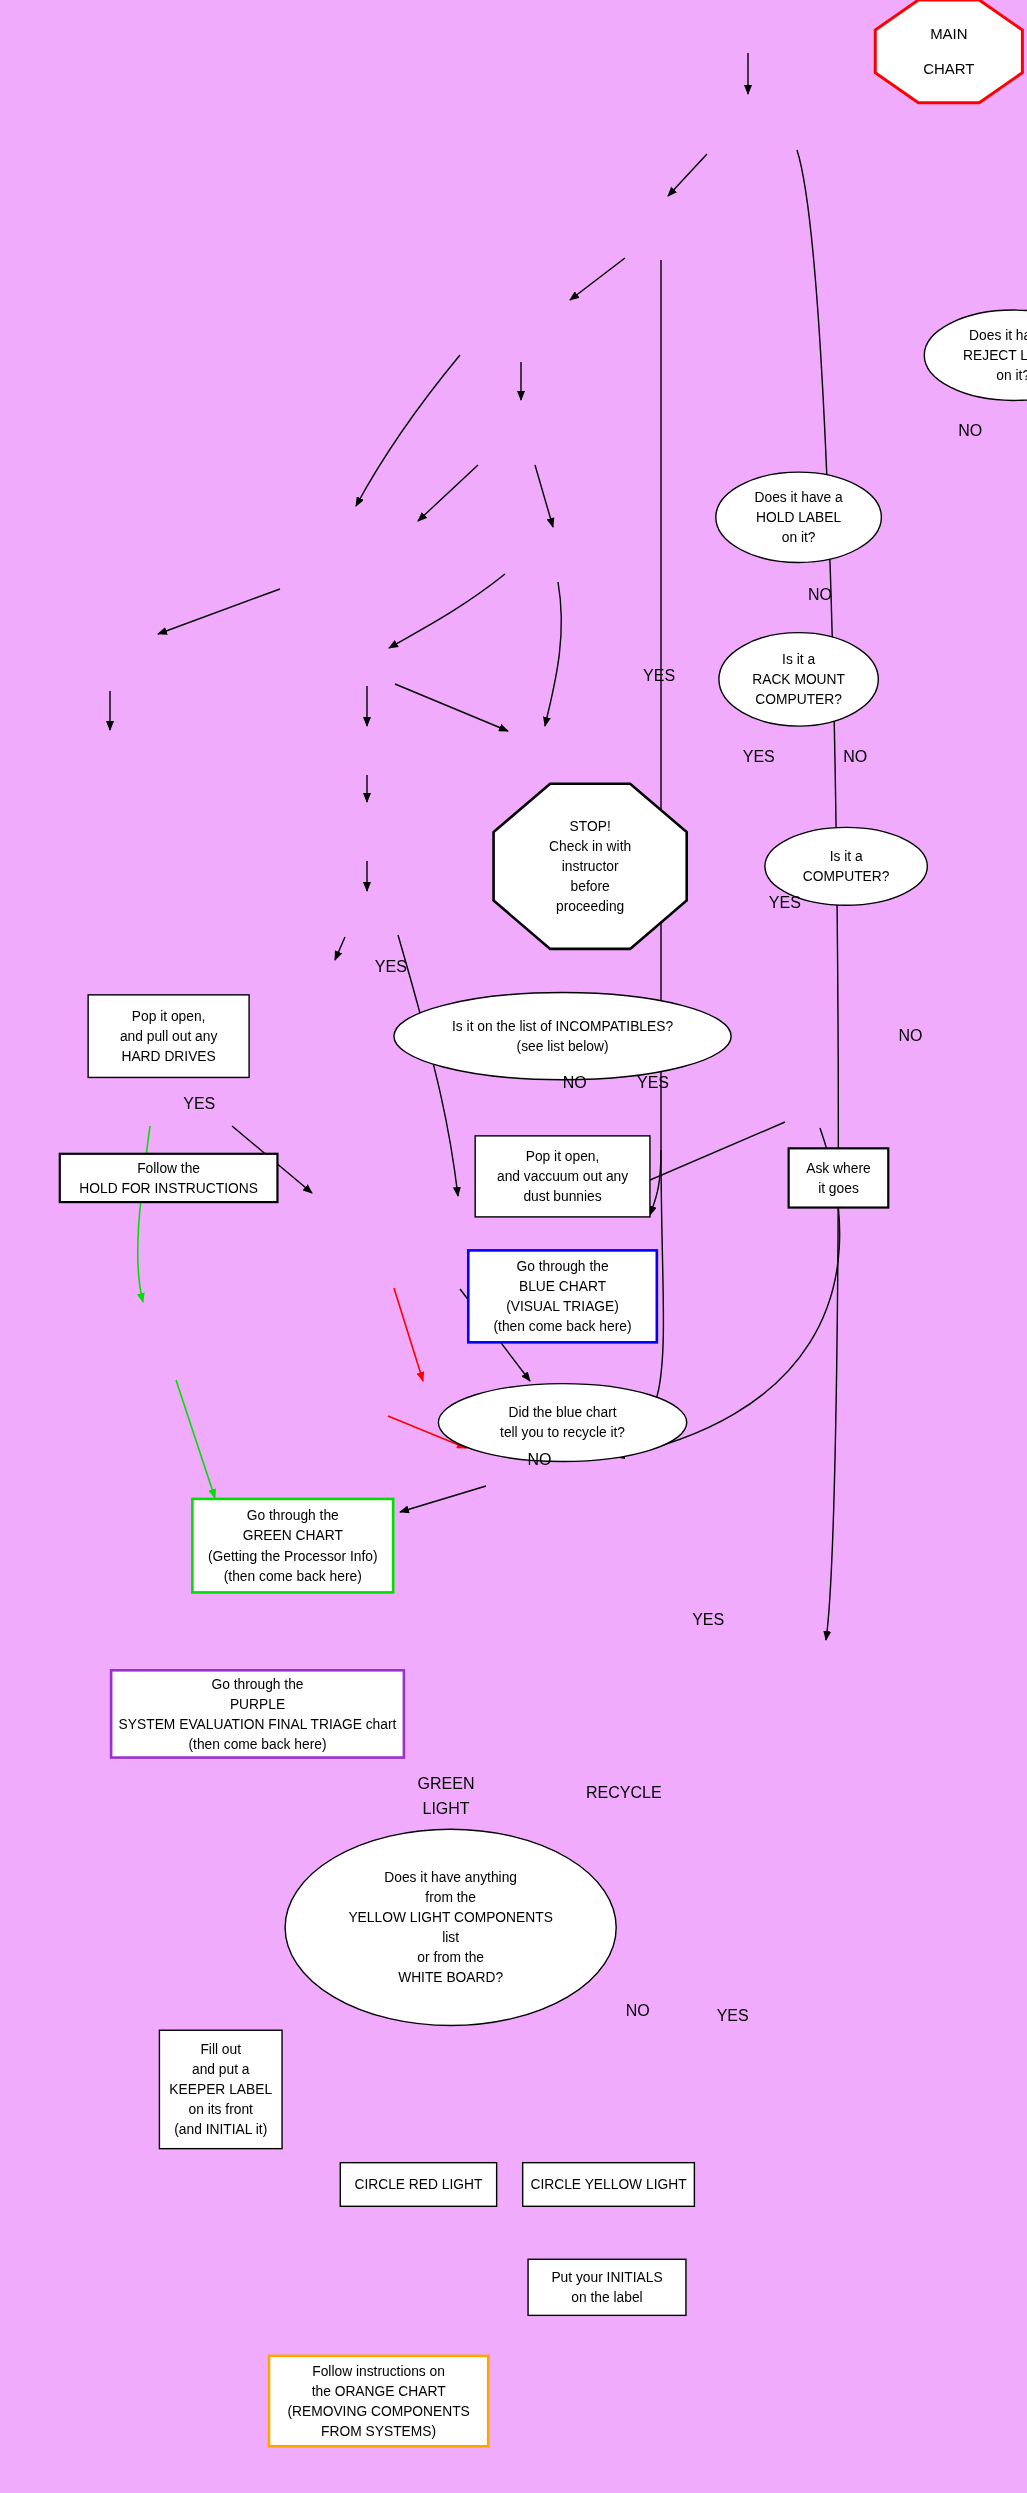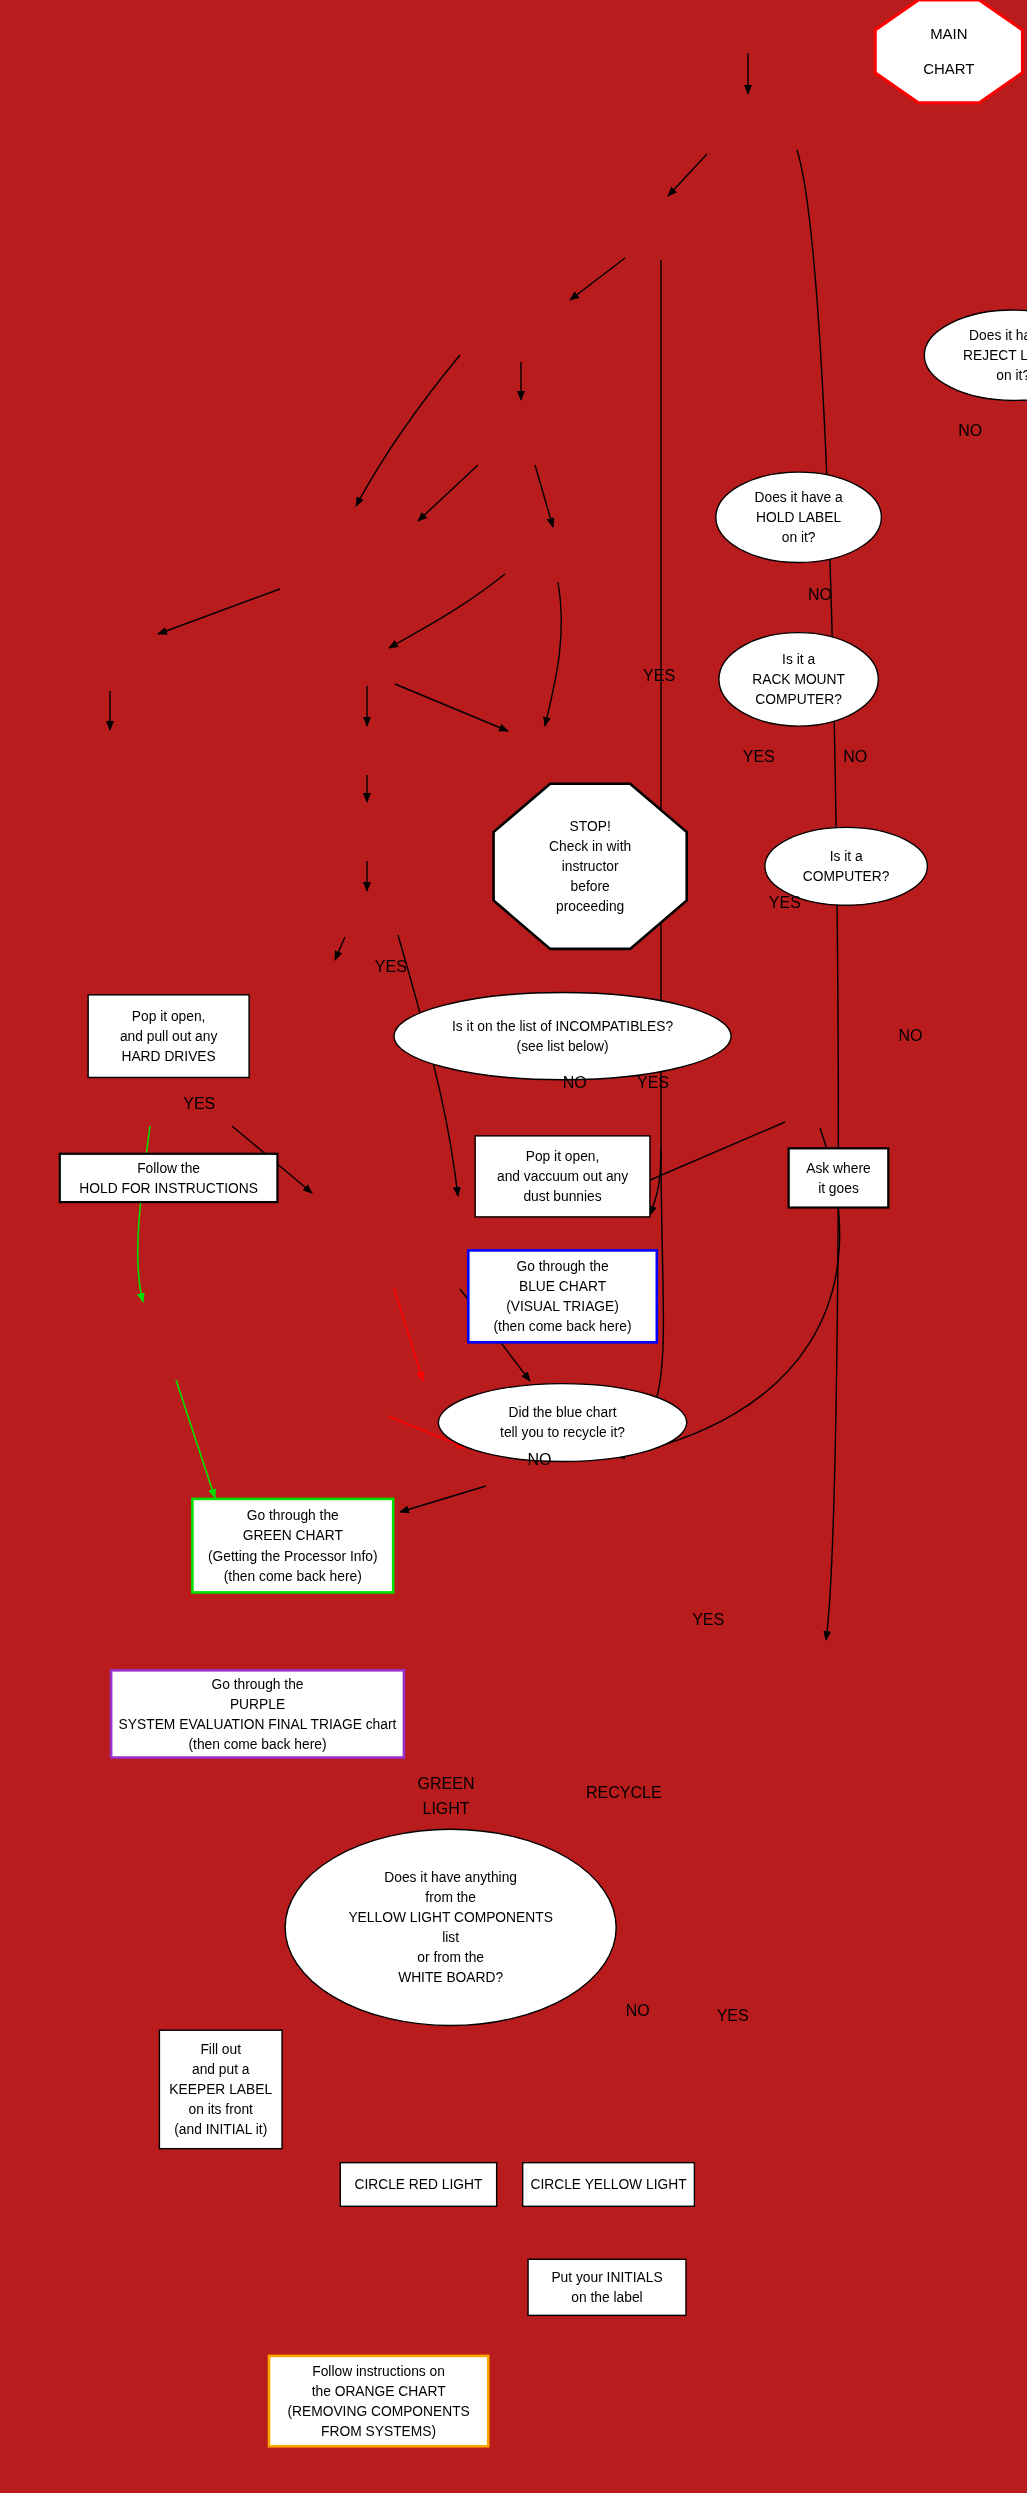--- a/index.html
+++ b/index.html
@@ -1,17 +1,17 @@
 <!DOCTYPE html>
 <html><head>
 <meta charset="utf-8">
 <style>
   html,body{margin:0;padding:0;background:#ffffff;}
   body{font-family:"Liberation Sans","DejaVu Sans",sans-serif;}
-  #chart-root{position:relative;width:1027px;height:2493px;background:#b91c1c;overflow:hidden;}
+  #chart-root{position:relative;width:1027px;height:2493px;background:#f0abfc;overflow:hidden;}
   svg{display:block;}
   .nodetext{font-family:"Liberation Sans","DejaVu Sans",sans-serif;fill:#000;text-anchor:middle;}
   .edgelabel{font-family:"Liberation Sans","DejaVu Sans",sans-serif;fill:#000;font-size:16px;text-anchor:middle;}
   .edge{fill:none;stroke:#000000;stroke-width:1.4;}
   .edge-red{fill:none;stroke:#ff0000;stroke-width:1.6;}
   .edge-green{fill:none;stroke:#00e000;stroke-width:1.6;}
 </style>
 </head>
 <body>
 

